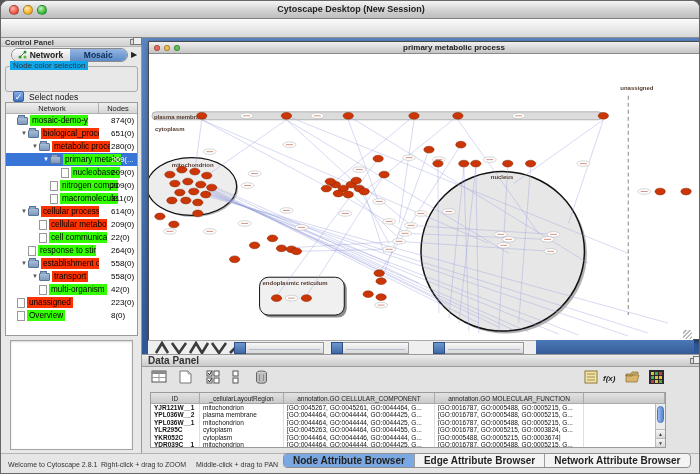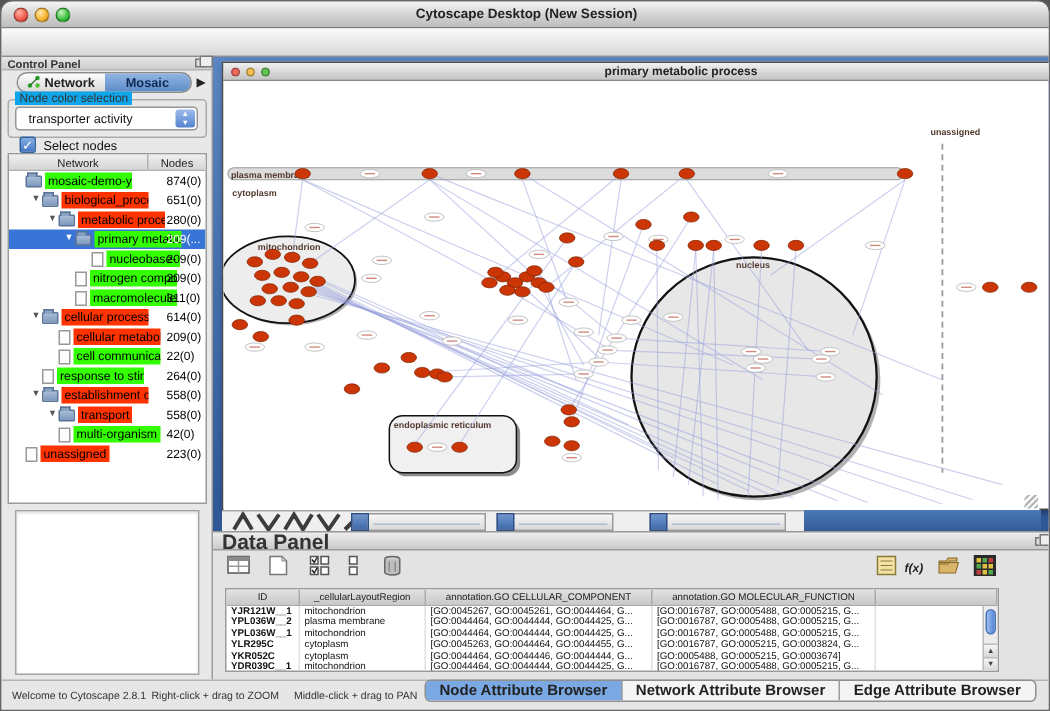--- a/index.html
+++ b/index.html
@@ -61,21 +61,21 @@
 .canvas{position:absolute;left:0;top:12px;width:544px;height:286px;background:#fff;overflow:hidden}
 .grip{position:absolute;right:1px;bottom:1px;width:9px;height:9px;background:repeating-linear-gradient(135deg,#fff,#fff 1px,#b5b5b5 2px,#b5b5b5 3px)}
 .strip{position:absolute;left:6px;top:302px;width:546px;height:14px}
 .strip-light{position:absolute;left:0;top:0;width:388px;height:14px;background:#efefef;border-top:1px solid #aaa}
 .strip-blue{position:absolute;left:388px;top:0;right:0;height:14px;background:linear-gradient(#4a78b8,#365c97)}
 .mini{position:absolute;top:1px;height:12px;background:linear-gradient(#f7f7f7,#d9d9d9);border:1px solid #9a9a9a}
 .mini .sq{position:absolute;left:-1px;top:-1px;width:12px;height:12px;background:linear-gradient(#6f97cf,#3f6aa8);border:1px solid #2d4f86}
 .mini .line{position:absolute;left:14px;right:3px;top:6px;height:1px;background:#9aa8c8;opacity:.7}
 
 .dp{position:absolute;left:141px;top:353px;width:559px;height:99px;background:#e3e3e3}
-.dp-header{position:absolute;left:0;top:0;width:100%;height:13px;background:linear-gradient(#ededed,#cacaca);border-top:1px solid #999;border-bottom:1px solid #9c9c9c;font-size:14px;font-weight:bold;color:#333;line-height:12px;padding-left:6px}
+.dp-header{position:absolute;left:0;top:0;width:100%;height:13px;background:linear-gradient(#ededed,#cacaca);border-top:1px solid #999;border-bottom:1px solid #9c9c9c;font-size:10px;font-weight:bold;color:#333;line-height:12px;padding-left:6px}
 .dpi{position:absolute;top:16px;width:18px;height:18px}
 .fx{font-size:8px;font-style:italic;color:#222;line-height:18px;font-weight:bold}
 .dp-table{position:absolute;left:8px;top:38px;width:516px;height:56px;background:#fff;border:1px solid #9a9a9a;overflow:hidden}
 .dth{display:flex;height:11px;background:linear-gradient(#e2e2e2,#c9c9c9);border-bottom:1px solid #aaa;font-size:6.5px;color:#222}
 .dth div{border-right:1px solid #aaa;text-align:center;line-height:11px;overflow:hidden;white-space:nowrap}
 .drow{display:flex;height:7.4px;font-size:6.5px;color:#111;white-space:nowrap}
 .drow div{border-right:1px solid #e0e0e0;overflow:hidden;line-height:7.4px;padding-left:3px}
 .drow .c0{font-weight:bold}
 .dp-scroll{position:absolute;right:0;top:11px;bottom:0;width:10px;background:#ececec;border-left:1px solid #bbb}
 .thumb{position:absolute;left:1px;top:2px;width:7px;height:17px;border-radius:4px;background:linear-gradient(90deg,#9cbdf0,#5585d6);border:1px solid #4a74b8}
@@ -226,24 +226,20 @@
         <span>Network</span>
       </div>
       <div class="seg sel">
         <span>Mosaic</span>
       </div>
     </div>
     <span class="tab-arrow">▶</span>
 
     <div class="group"></div>
     <div class="group-label">Node color selection</div>
-    <div class="combo">
-      <span>transporter activity</span>
-      <span class="stepper">▲<br>▼</span>
-    </div>
     <div class="checkrow">
       <span class="checkbox">✓</span>
       <span class="checklabel">Select nodes</span>
     </div>
 
     <div class="treebox">
       <div class="treehead">
         <div class="c1">Network</div>
         <div class="c2">Nodes</div>
       </div>
@@ -256,20 +252,21 @@
           <div class="trow"><span class="arrow" style="margin-left: 36px;"></span><span class="page"></span><span class="tlabel green">nitrogen compo</span><span class="tnodes">209(0)</span></div>
           <div class="trow"><span class="arrow" style="margin-left: 36px;"></span><span class="page"></span><span class="tlabel green">macromolecule</span><span class="tnodes">311(0)</span></div>
           <div class="trow"><span class="arrow" style="margin-left: 14px;">▼</span><span class="fold"></span><span class="tlabel red">cellular process</span><span class="tnodes">614(0)</span></div>
           <div class="trow"><span class="arrow" style="margin-left: 25px;"></span><span class="page"></span><span class="tlabel red">cellular metabol</span><span class="tnodes">209(0)</span></div>
           <div class="trow"><span class="arrow" style="margin-left: 25px;"></span><span class="page"></span><span class="tlabel green">cell communicat</span><span class="tnodes">22(0)</span></div>
           <div class="trow"><span class="arrow" style="margin-left: 14px;"></span><span class="page"></span><span class="tlabel green">response to stimulu</span><span class="tnodes">264(0)</span></div>
           <div class="trow"><span class="arrow" style="margin-left: 14px;">▼</span><span class="fold"></span><span class="tlabel red">establishment of lo</span><span class="tnodes">558(0)</span></div>
           <div class="trow"><span class="arrow" style="margin-left: 25px;">▼</span><span class="fold"></span><span class="tlabel red">transport</span><span class="tnodes">558(0)</span></div>
           <div class="trow"><span class="arrow" style="margin-left: 25px;"></span><span class="page"></span><span class="tlabel green">multi-organism pro</span><span class="tnodes">42(0)</span></div>
           <div class="trow"><span class="arrow" style="margin-left: 3px;"></span><span class="page"></span><span class="tlabel red">unassigned</span><span class="tnodes">223(0)</span></div>
+          <div class="trow"><span class="arrow" style="margin-left: 3px;"></span><span class="page"></span><span class="tlabel green">Overview</span><span class="tnodes">8(0)</span></div>
         </div>
     </div>
 
     <div class="birdseye"></div>
   </div>
 
   <div class="mdi">
     <div class="netwin">
       <div class="net-titlebar">
         <span class="ntl red"></span>
@@ -615,21 +612,21 @@
         <span class="thumb"></span>
         <span class="sarr" style="bottom:9px">▲</span>
         <span class="sarr" style="bottom:0">▼</span>
       </div>
     </div>
   </div>
 
   <div class="bottombar">
     <div class="segtabs">
       <span class="sel">Node Attribute Browser</span>
+      <span>Edge Attribute Browser</span>
       <span>Network Attribute Browser</span>
-      <span>Edge Attribute Browser</span>
     </div>
     <span class="status" style="left:7px">Welcome to Cytoscape 2.8.1</span>
     <span class="status" style="left:100px">Right-click + drag to ZOOM</span>
     <span class="status" style="left:195px">Middle-click + drag to PAN</span>
   </div>
 
 </div>
 
 </body></html>

